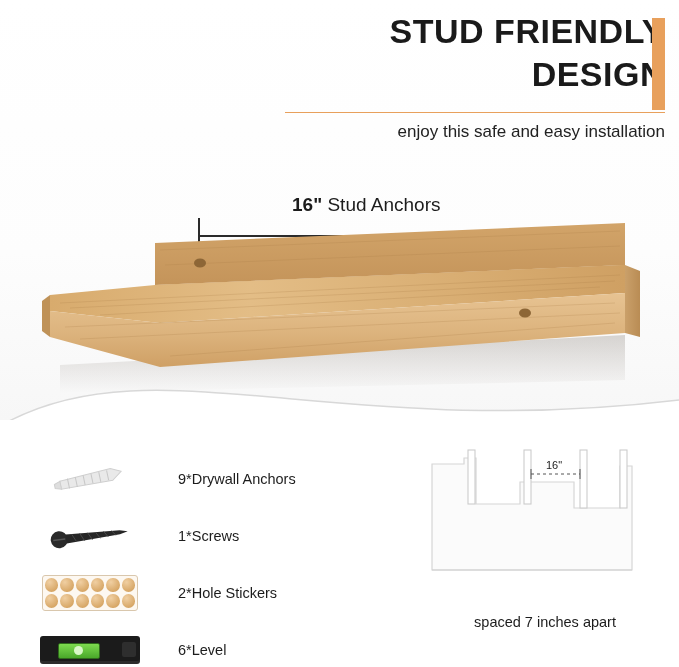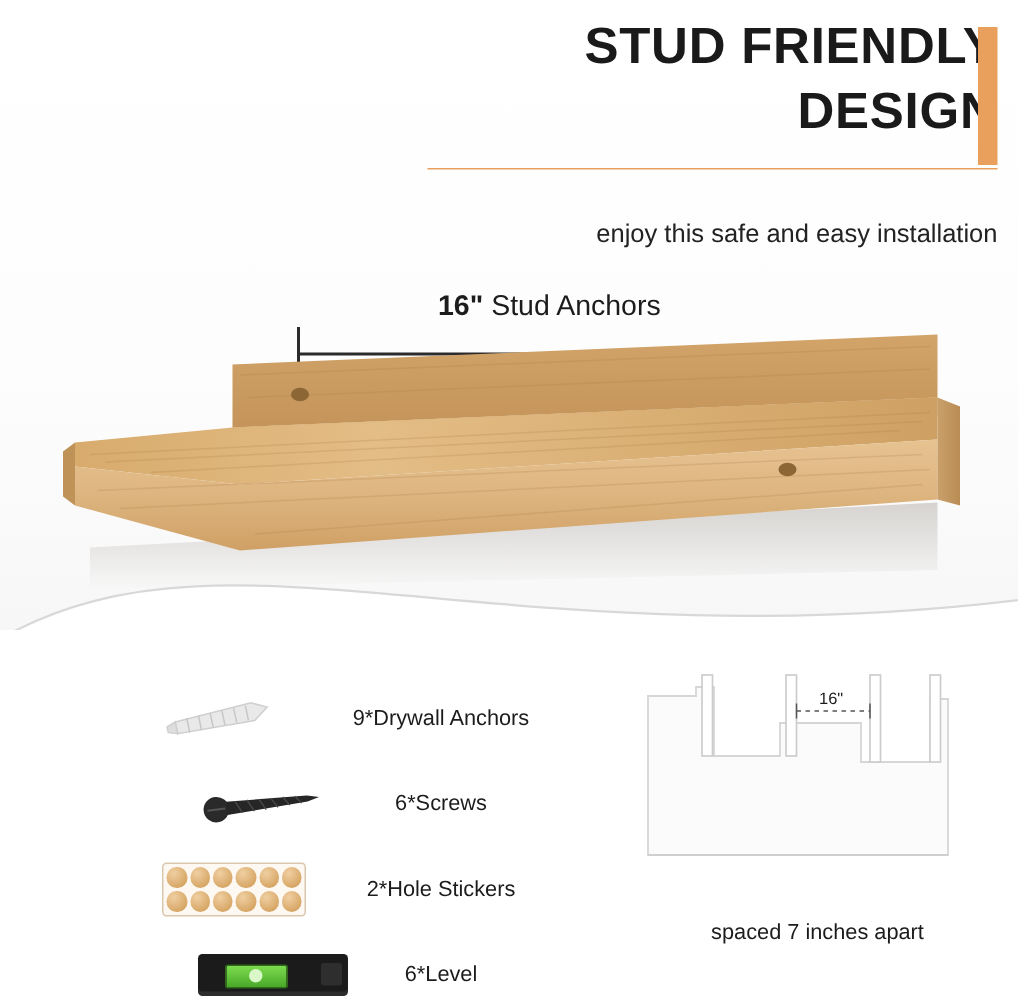--- a/index.html
+++ b/index.html
@@ -83,21 +83,20 @@
   }
 
   .subhead {
     position: absolute;
     right: 14px;
     top: 122px;
     font-size: 17px;
     color: #222222;
     text-align: right;
     width: 420px;
-    margin-top: 24px;
   }
 
   
   .shelf-wrap {
     position: absolute;
     left: 30px;
     top: 175px;
     width: 620px;
     height: 230px;
   }
@@ -169,21 +168,20 @@
   .acc-list {
     position: absolute;
     left: 30px;
     top: 10px;
     width: 380px;
   }
   .acc-row {
     display: flex;
     align-items: center;
     height: 57px;
-    justify-content: center;
   }
   .acc-icon {
     width: 120px;
     height: 46px;
     display: flex;
     align-items: center;
     justify-content: center;
     flex: 0 0 120px;
   }
   .acc-label {
@@ -413,21 +411,21 @@
                 <path d="M30 9 L34 17"></path>
                   <path d="M38 9 L42 17"></path>
                   <path d="M46 9.5 L50 17"></path>
                 <path d="M54 10 L58 16.5"></path>
                   <path d="M62 10 L66 16"></path>
                   <path d="M70 10.5 L74 15.5"></path>
               </g>
             </g>
           </svg>
         </span>
-        <span class="acc-label">6*Screws</span>
+        <span class="acc-label">1*Screws</span>
       </div>
 
       <div class="acc-row">
         <span class="acc-icon">
           <span class="sticker-sheet">
             <span class="sticker-dot"></span>
             <span class="sticker-dot"></span>
             <span class="sticker-dot"></span>
             <span class="sticker-dot"></span>
             <span class="sticker-dot"></span>

